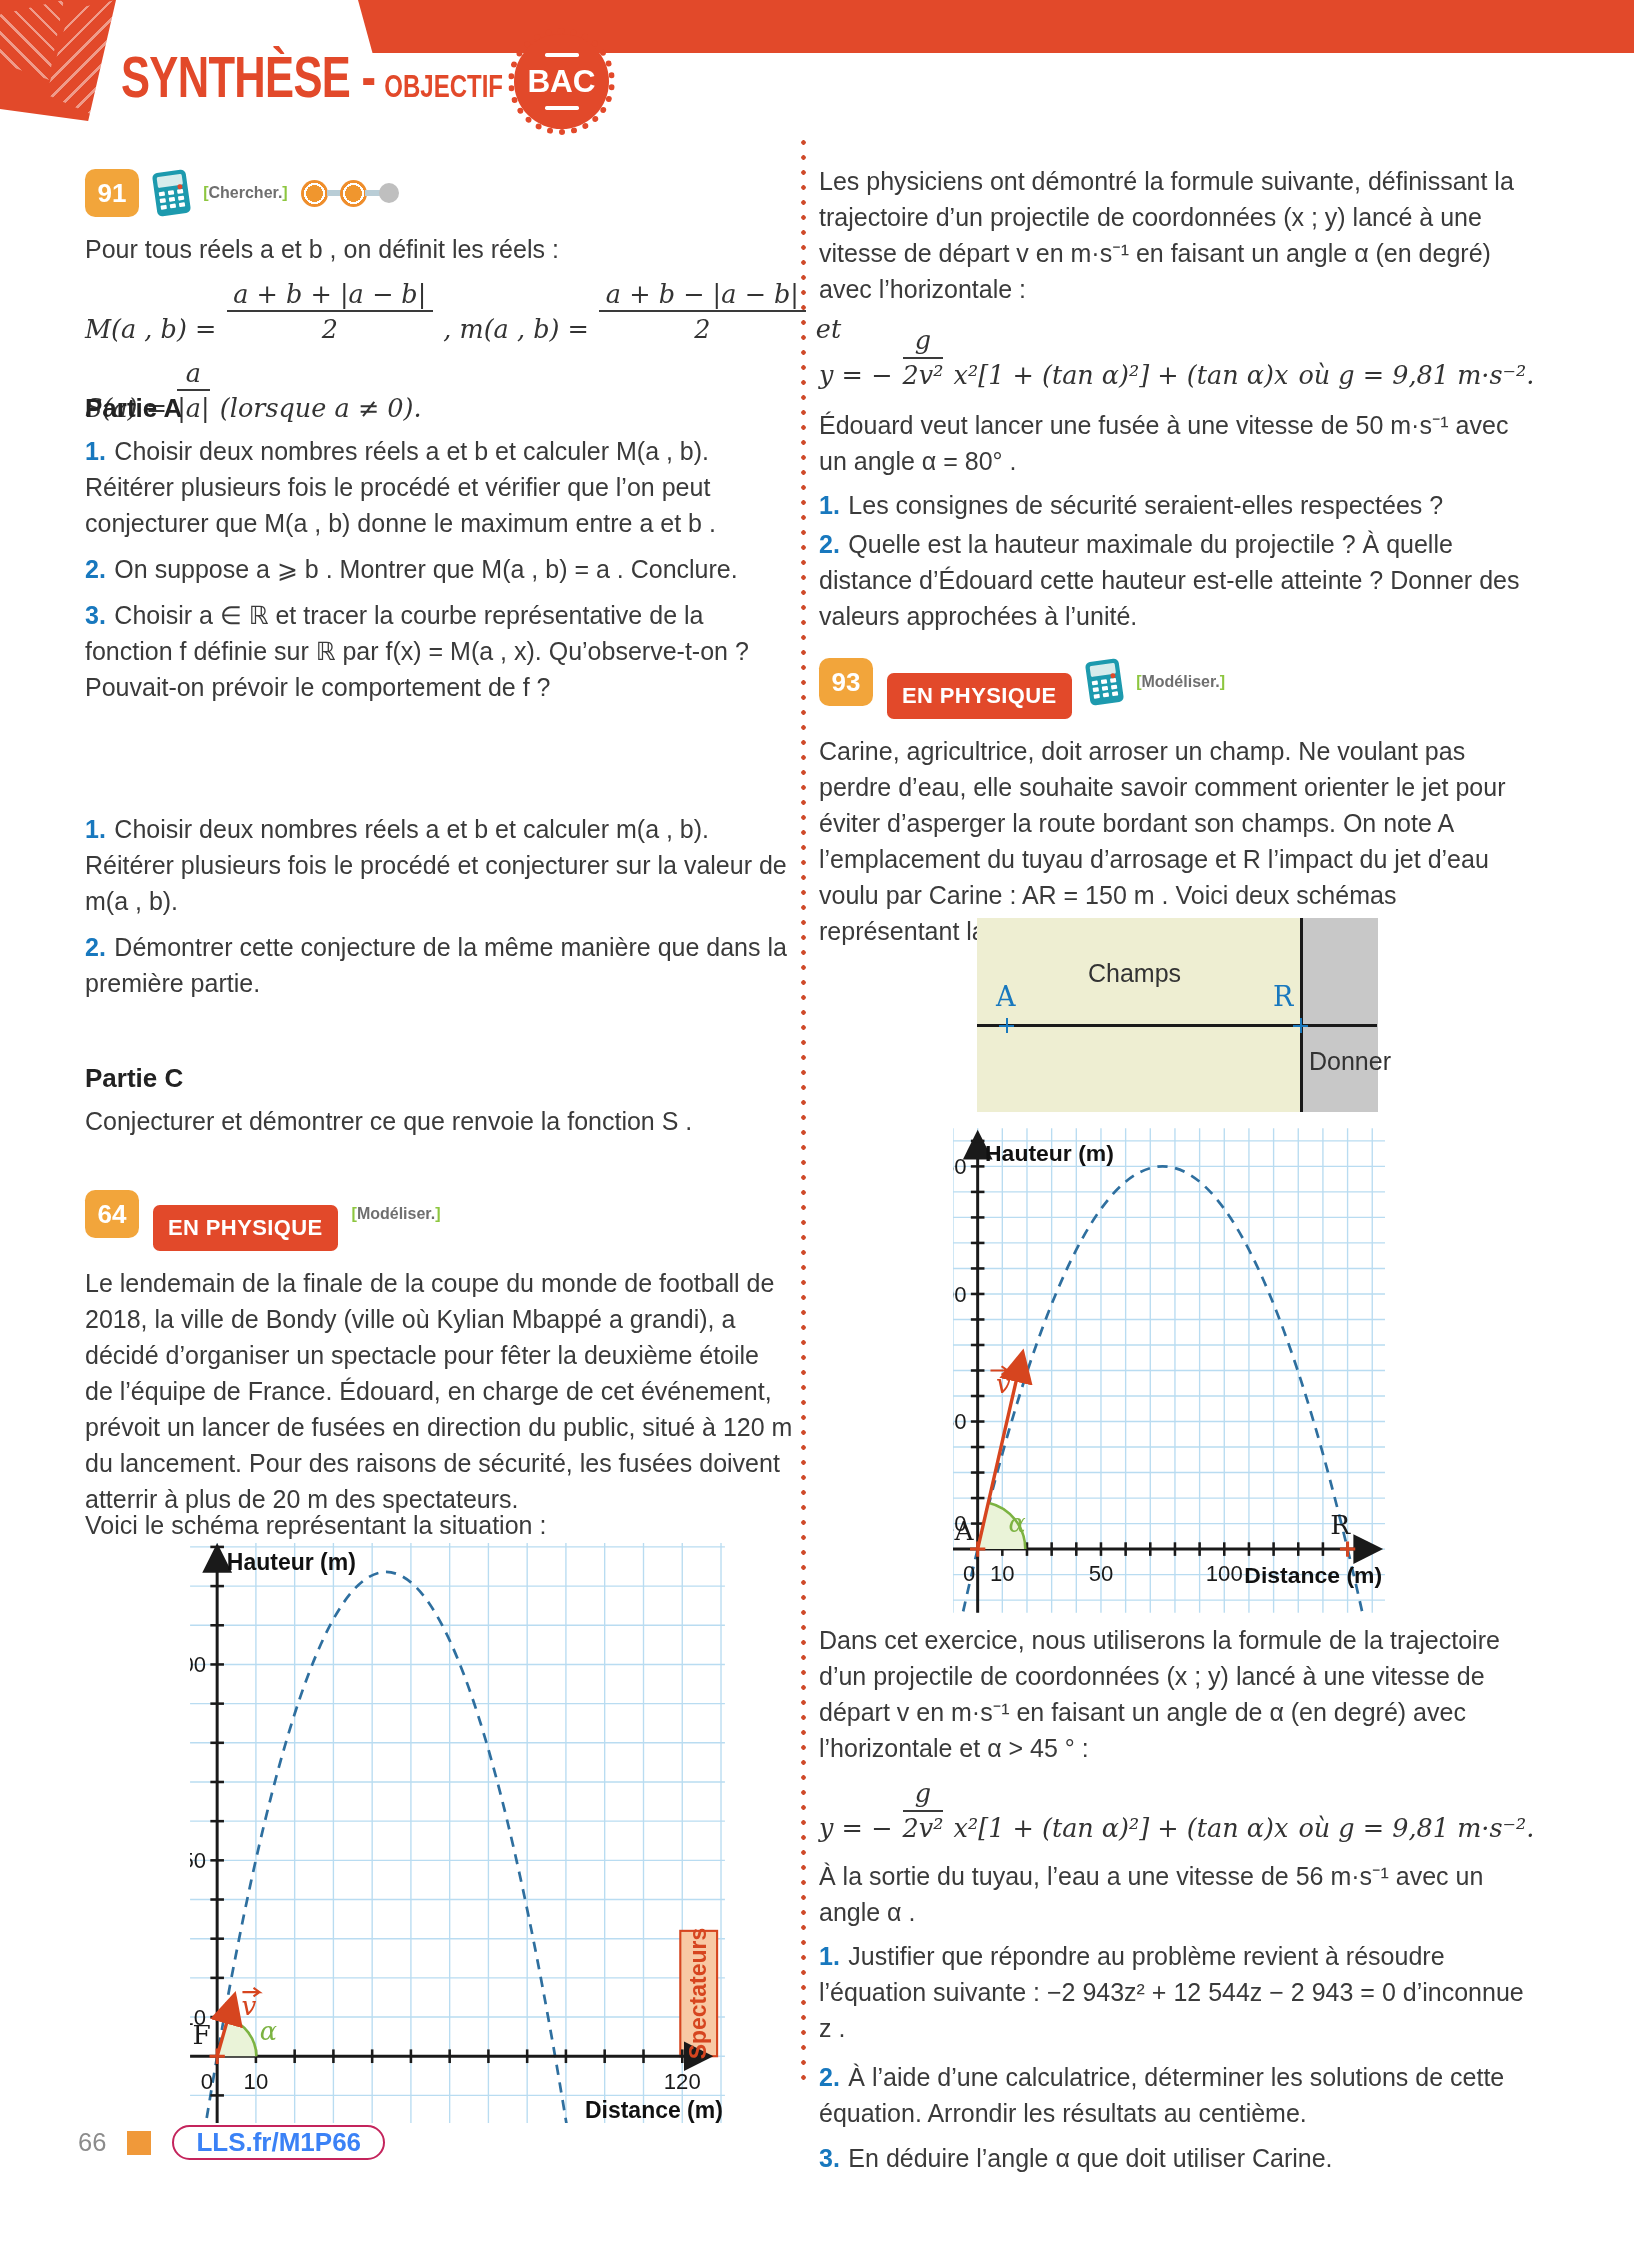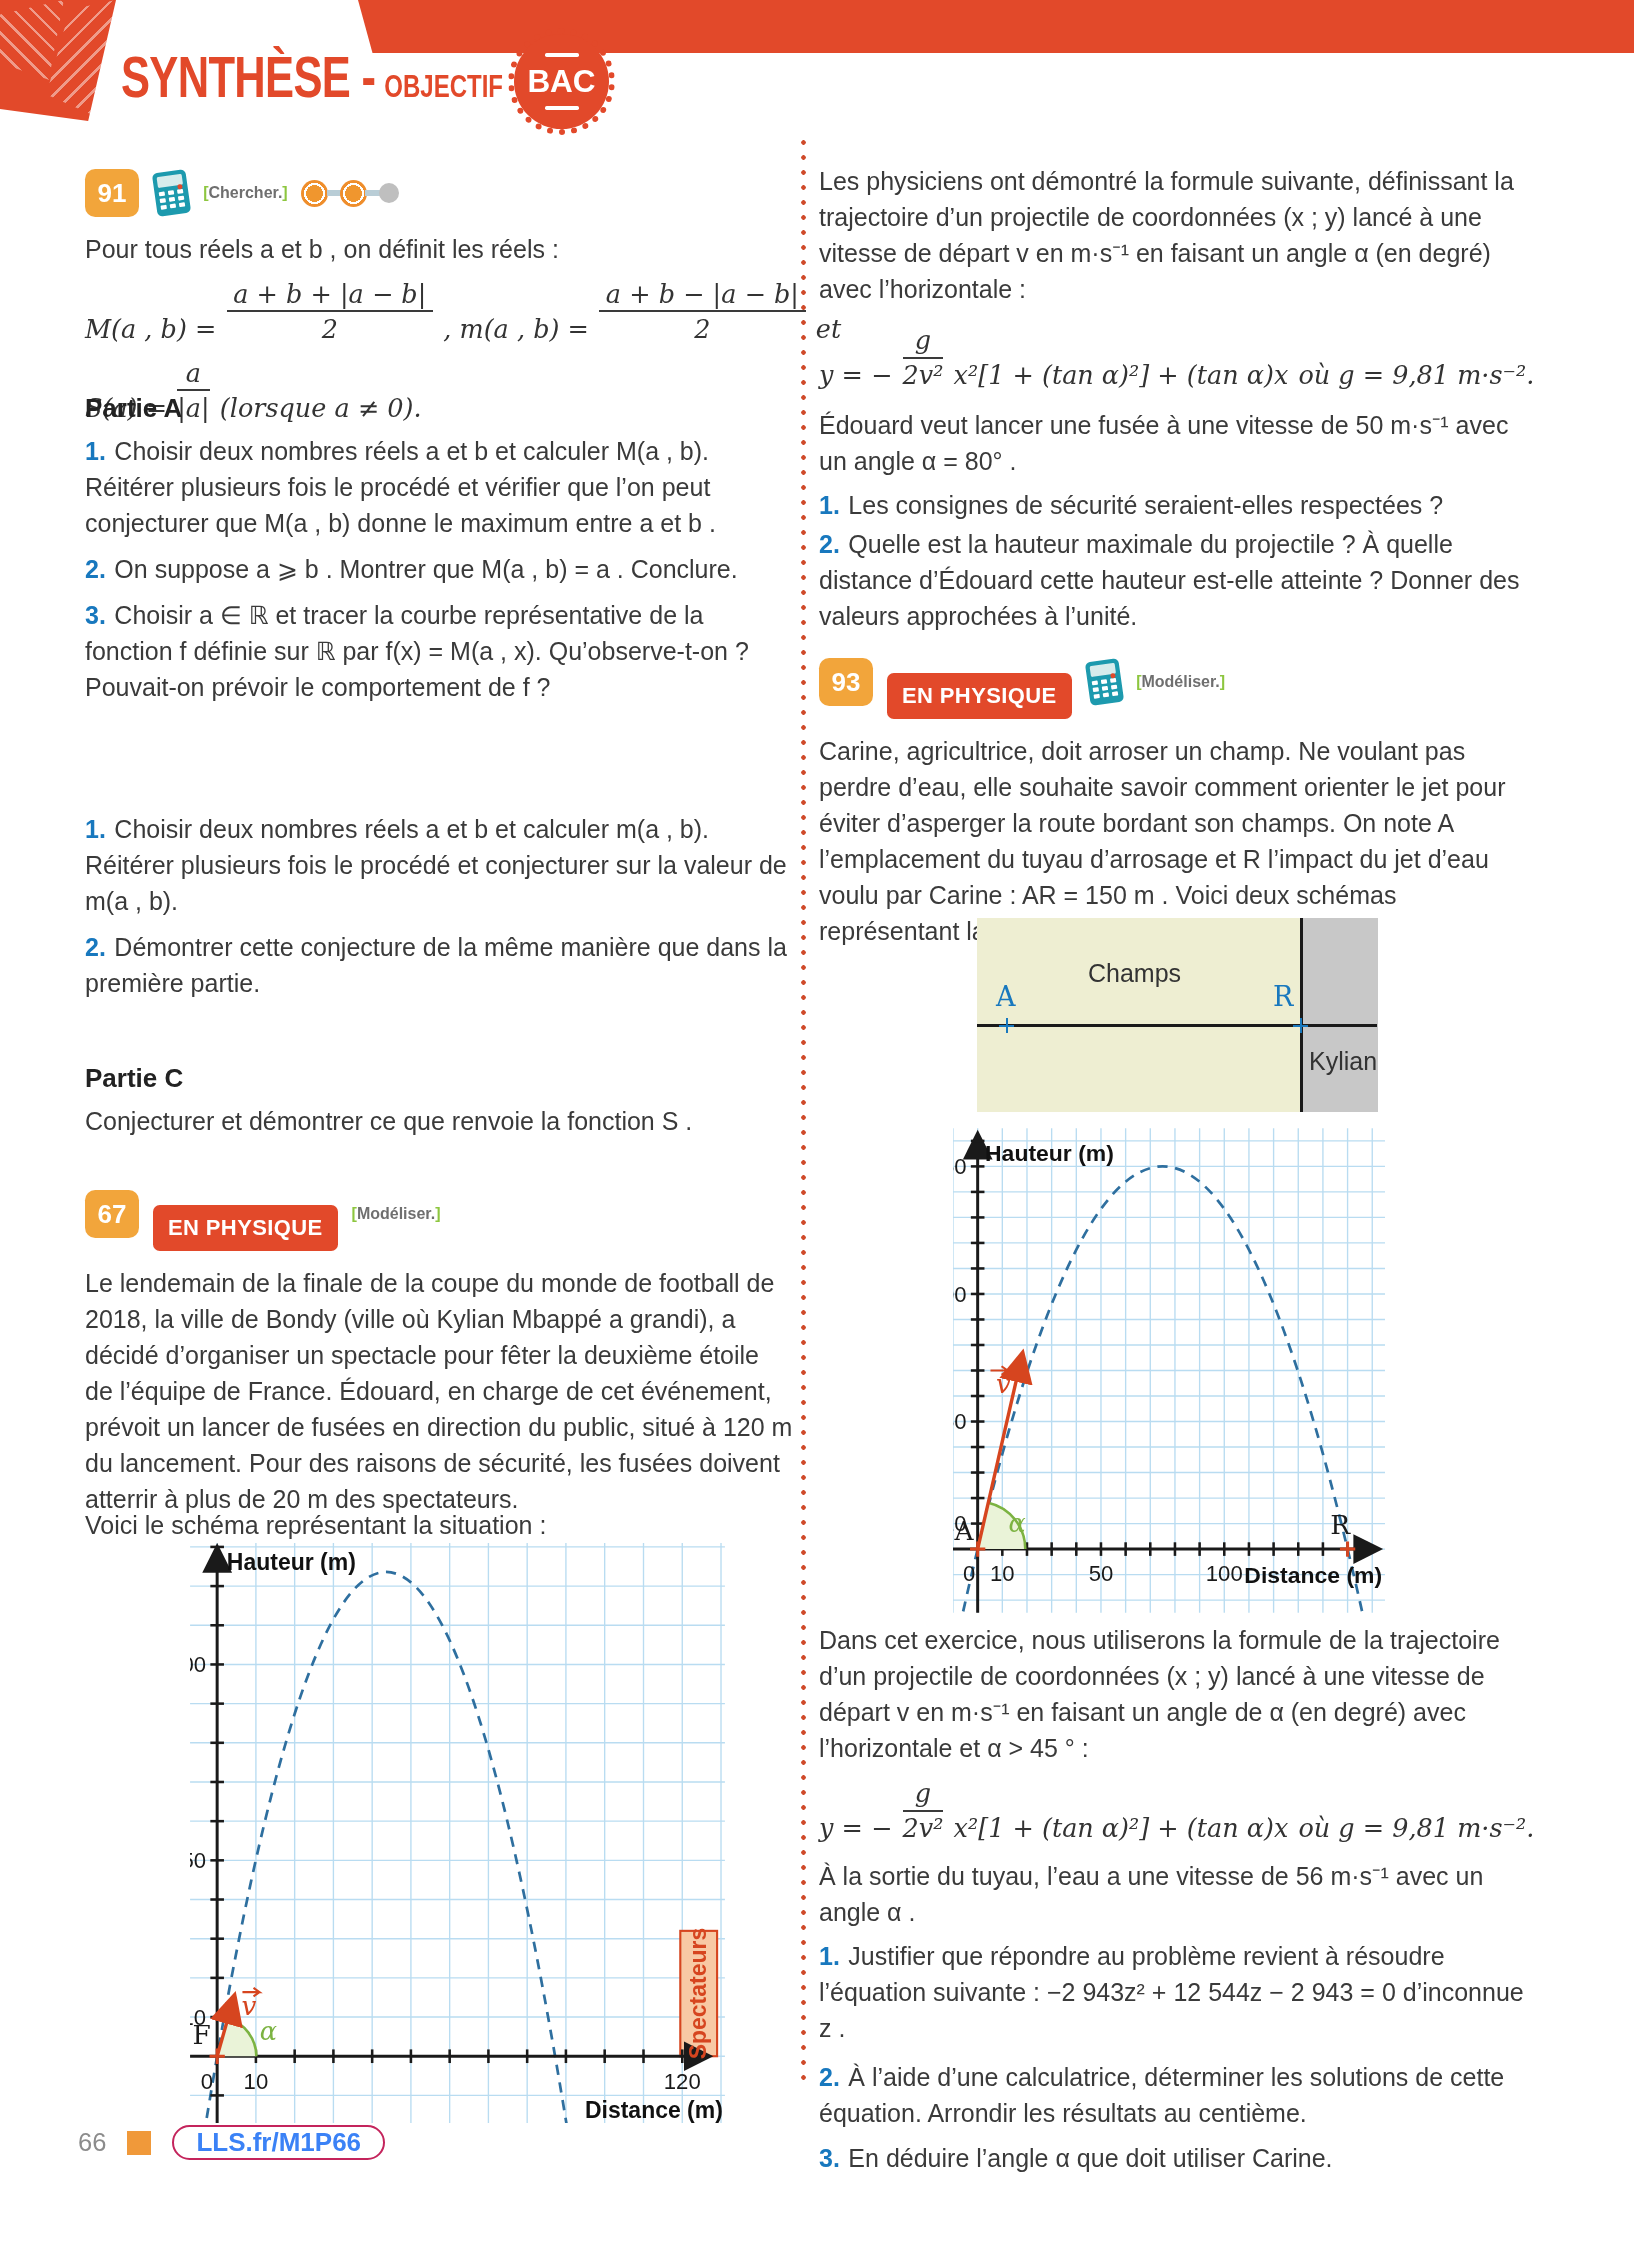--- a/index.html
+++ b/index.html
@@ -167,21 +167,21 @@
   <p class="body item"><span class="qnum">2.</span><span>Démontrer cette conjecture de la même manière que dans la première partie.</span></p>
 </div>
 
 <div class="blk" style="top:1063px">
   <h3 class="partie">Partie C</h3>
   <p class="body">Conjecturer et démontrer ce que renvoie la fonction S .</p>
 </div>
 
 <div class="blk" style="top:1177px">
   <div class="ex-header">
-    <div class="ex-num">67</div>
+    <div class="ex-num">64</div>
     <div class="tagphys">EN PHYSIQUE</div>
     <div class="method">
       <span class="bracket">[</span><span>Modéliser.</span><span class="bracket">]</span>
     </div>
   </div>
   <p class="body" style="margin-top:13.6px">Le lendemain de la finale de la coupe du monde de football de 2018, la ville de Bondy (ville où Kylian Mbappé a grandi), a décidé d’organiser un spectacle pour fêter la deuxième étoile de l’équipe de France. Édouard, en charge de cet événement, prévoit un lancer de fusées en direction du public, situé à 120 m du lancement. Pour des raisons de sécurité, les fusées doivent atterrir à plus de 20 m des spectateurs.</p>
 </div>
 <div class="blk" style="top:1507px">
   <p class="body">Voici le schéma représentant la situation :</p>
 </div>
@@ -323,21 +323,21 @@
   </div>
   <p class="body" style="margin-top:13.6px">Carine, agricultrice, doit arroser un champ. Ne voulant pas perdre d’eau, elle souhaite savoir comment orienter le jet pour éviter d’asperger la route bordant son champs. On note A l’emplacement du tuyau d’arrosage et R l’impact du jet d’eau voulu par Carine : AR = 150 m . Voici deux schémas représentant la situation :</p>
 </div>
 
 <div class="schema">
   <div class="champs"></div>
   <div class="route"></div>
   <div class="vline"></div>
   <div class="hline"></div>
   <div class="schlabel" style="left:111px;top:41px">Champs</div>
-  <div class="schlabel" style="left:332px;top:129px">Kylian</div>
+  <div class="schlabel" style="left:332px;top:129px">Donner</div>
   <div class="bluept" style="left:19px;top:63px">A</div>
   <div class="cross" style="left:22px;top:100px"></div>
   <div class="bluept" style="left:296px;top:63px">R</div>
   <div class="cross" style="left:316px;top:100px"></div>
 </div>
 
 <div class="chart" style="left:953px;top:1128px" id="chart-host-1"><svg width="432" height="485" viewBox="0 0 508 570" xmlns="http://www.w3.org/2000/svg">
       <defs>
         <marker id="c93b" markerWidth="11" markerHeight="11" refX="8" refY="5" orient="auto">
           <path d="M0,0L10,5L0,10Z" fill="#1a1a1a"></path>

